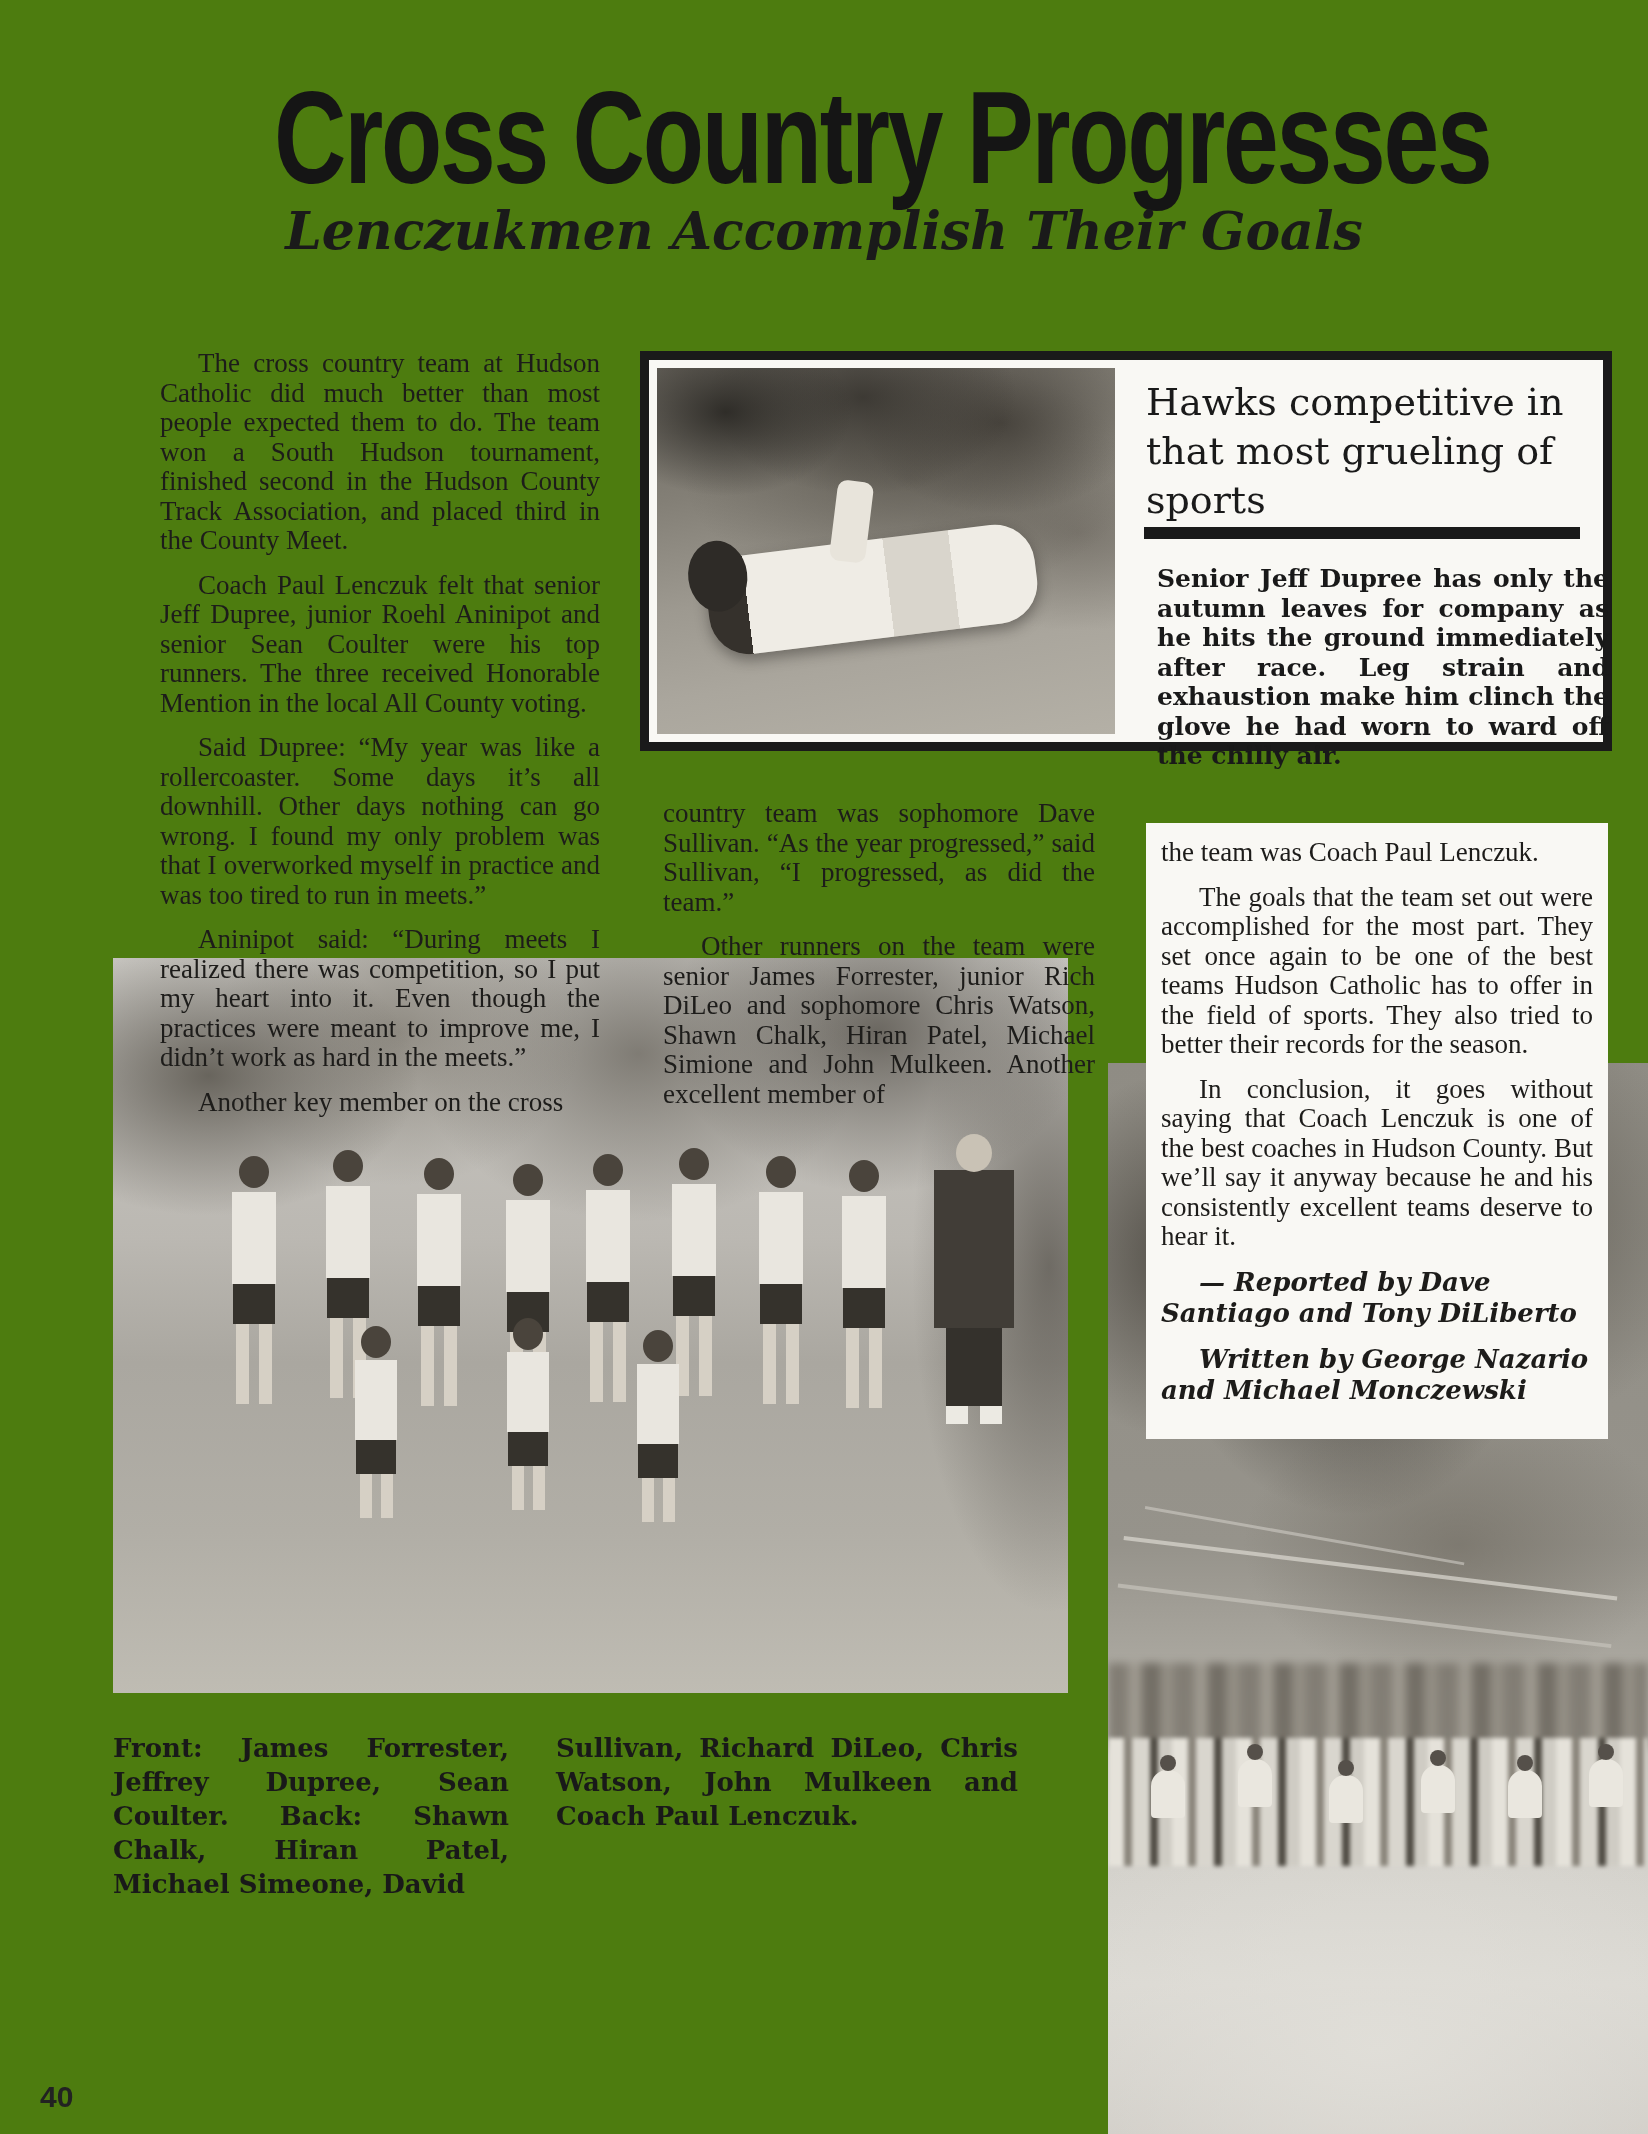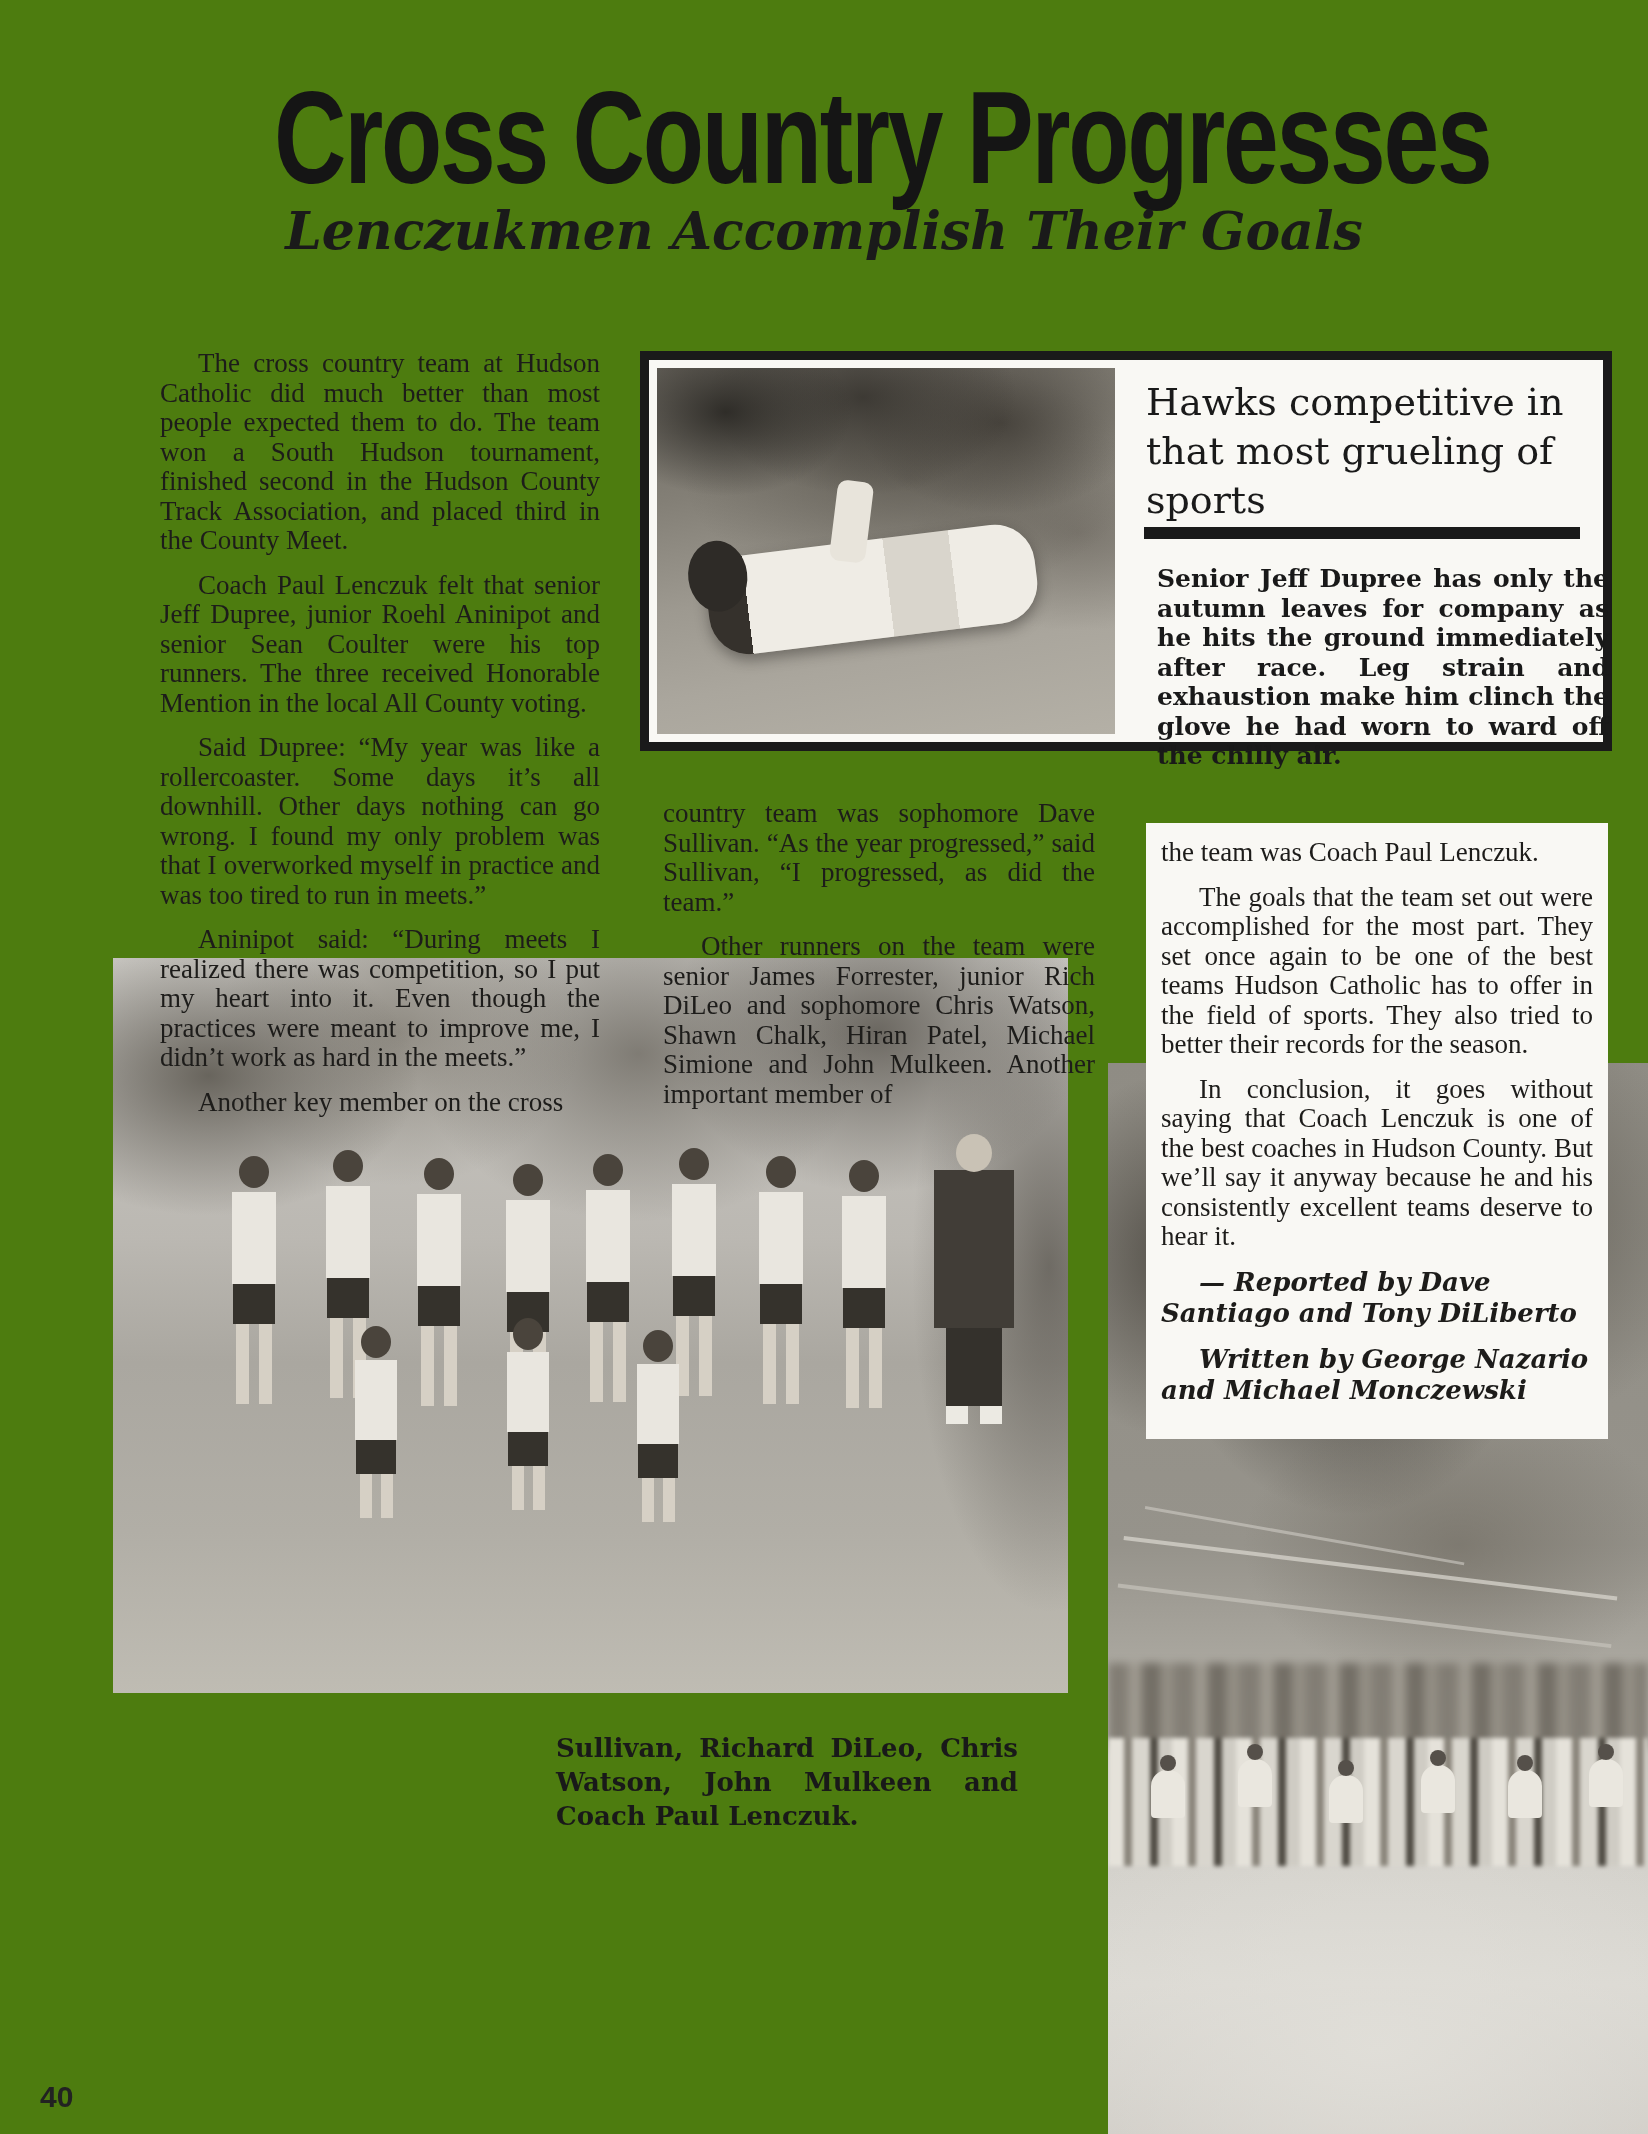--- a/index.html
+++ b/index.html
@@ -132,21 +132,21 @@
   <div class="col col1">
     <p>The cross country team at Hudson Catholic did much better than most people expected them to do. The team won a South Hudson tournament, finished second in the Hudson County Track Association, and placed third in the County Meet.</p>
     <p>Coach Paul Lenczuk felt that senior Jeff Dupree, junior Roehl Aninipot and senior Sean Coulter were his top runners. The three received Honorable Mention in the local All County voting.</p>
     <p>Said Dupree: “My year was like a rollercoaster. Some days it’s all downhill. Other days nothing can go wrong. I found my only problem was that I overworked myself in practice and was too tired to run in meets.”</p>
     <p>Aninipot said: “During meets I realized there was competition, so I put my heart into it. Even though the practices were meant to improve me, I didn’t work as hard in the meets.”</p>
     <p>Another key member on the cross</p>
   </div>
 
   <div class="col col2">
     <p class="noindent">country team was sophomore Dave Sullivan. “As the year progressed,” said Sullivan, “I progressed, as did the team.”</p>
-    <p>Other runners on the team were senior James Forrester, junior Rich DiLeo and sophomore Chris Watson, Shawn Chalk, Hiran Patel, Michael Simione and John Mulkeen. Another important member of</p>
+    <p>Other runners on the team were senior James Forrester, junior Rich DiLeo and sophomore Chris Watson, Shawn Chalk, Hiran Patel, Michael Simione and John Mulkeen. Another excellent member of</p>
   </div>
 
   <div class="col col3">
     <p class="noindent">the team was Coach Paul Lenczuk.</p>
     <p>The goals that the team set out were accomplished for the most part. They set once again to be one of the best teams Hudson Catholic has to offer in the field of sports. They also tried to better their records for the season.</p>
     <p>In conclusion, it goes without saying that Coach Lenczuk is one of the best coaches in Hudson County. But we’ll say it anyway because he and his consistently excellent teams deserve to hear it.</p>
     <p class="byline">— Reported by Dave Santiago and Tony DiLiberto</p>
     <p class="byline">Written by George Nazario and Michael Monczewski</p>
   </div>
 
@@ -171,17 +171,18 @@
     <div class="spectators"></div>
     <div class="crowd"></div>
     <div class="crouch" style="left:8%;top:66%;"></div>
     <div class="crouch" style="left:24%;top:65%;"></div>
     <div class="crouch" style="left:41%;top:66.5%;"></div>
     <div class="crouch" style="left:58%;top:65.5%;"></div>
     <div class="crouch" style="left:74%;top:66%;"></div>
     <div class="crouch" style="left:89%;top:65%;"></div>
   </div>
 
+  <div class="caption caption-a">Front: James Forrester, Jeffrey Dupree, Sean Coulter. Back: Shawn Chalk, Hiran Patel, Michael Simeone, David</div>
   <div class="caption caption-b">Sullivan, Richard DiLeo, Chris Watson, John Mulkeen and Coach Paul Lenczuk.</div>
 
   <div class="page-num">40</div>
 
 </div>
 
 </body></html>

